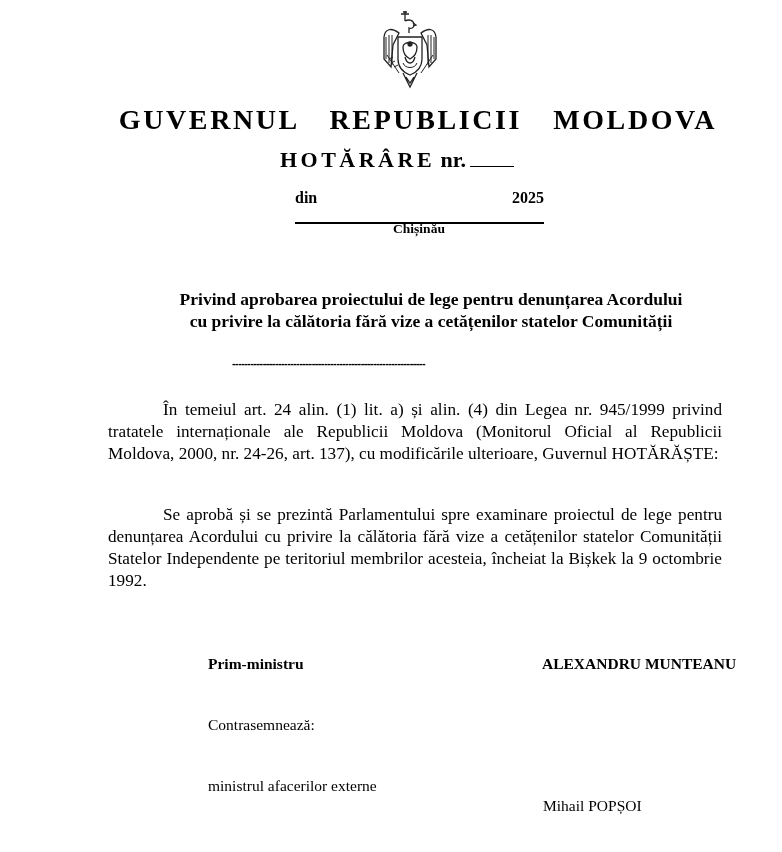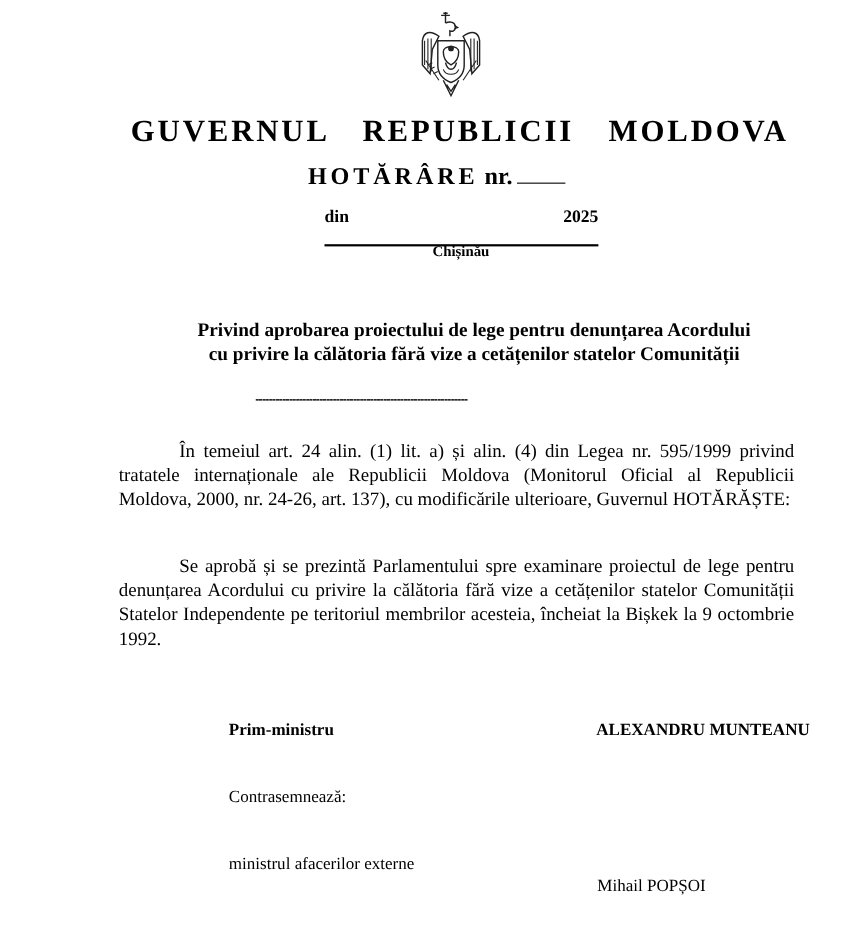--- a/index.html
+++ b/index.html
@@ -107,21 +107,21 @@
 <div class="abs city">Chișinău</div>
 
 <div class="abs subject">
   <div>Privind aprobarea proiectului de lege pentru denunțarea Acordului</div>
   <div>cu privire la călătoria fără vize a cetățenilor statelor Comunității</div>
 </div>
 
 <div class="abs dashes">---------------------------------------------------------------</div>
 
 <div class="abs para p1">
-  <div class="first">În temeiul art. 24 alin. (1) lit. a) și alin. (4)  din Legea nr. 595/1999 privind tratatele internaționale ale Republicii Moldova (Monitorul Oficial al Republicii Moldova, 2000, nr. 24-26, art. 137), cu modificările ulterioare, Guvernul HOTĂRĂȘTE:</div>
+  <div class="first">În temeiul art. 24 alin. (1) lit. a) și alin. (4)  din Legea nr. 945/1999 privind tratatele internaționale ale Republicii Moldova (Monitorul Oficial al Republicii Moldova, 2000, nr. 24-26, art. 137), cu modificările ulterioare, Guvernul HOTĂRĂȘTE:</div>
 </div>
 
 <div class="abs para p2">
   <div class="first">Se aprobă și se prezintă Parlamentului spre examinare proiectul de lege pentru denunțarea Acordului cu privire la călătoria fără vize a cetățenilor statelor Comunității Statelor Independente pe teritoriul membrilor acesteia, încheiat la Bișkek la 9 octombrie 1992.</div>
 </div>
 
 <div class="abs sig bold pm-role">Prim-ministru</div>
 <div class="abs sig bold pm-name">ALEXANDRU MUNTEANU</div>
 
 <div class="abs sig countersign">Contrasemnează:</div>

